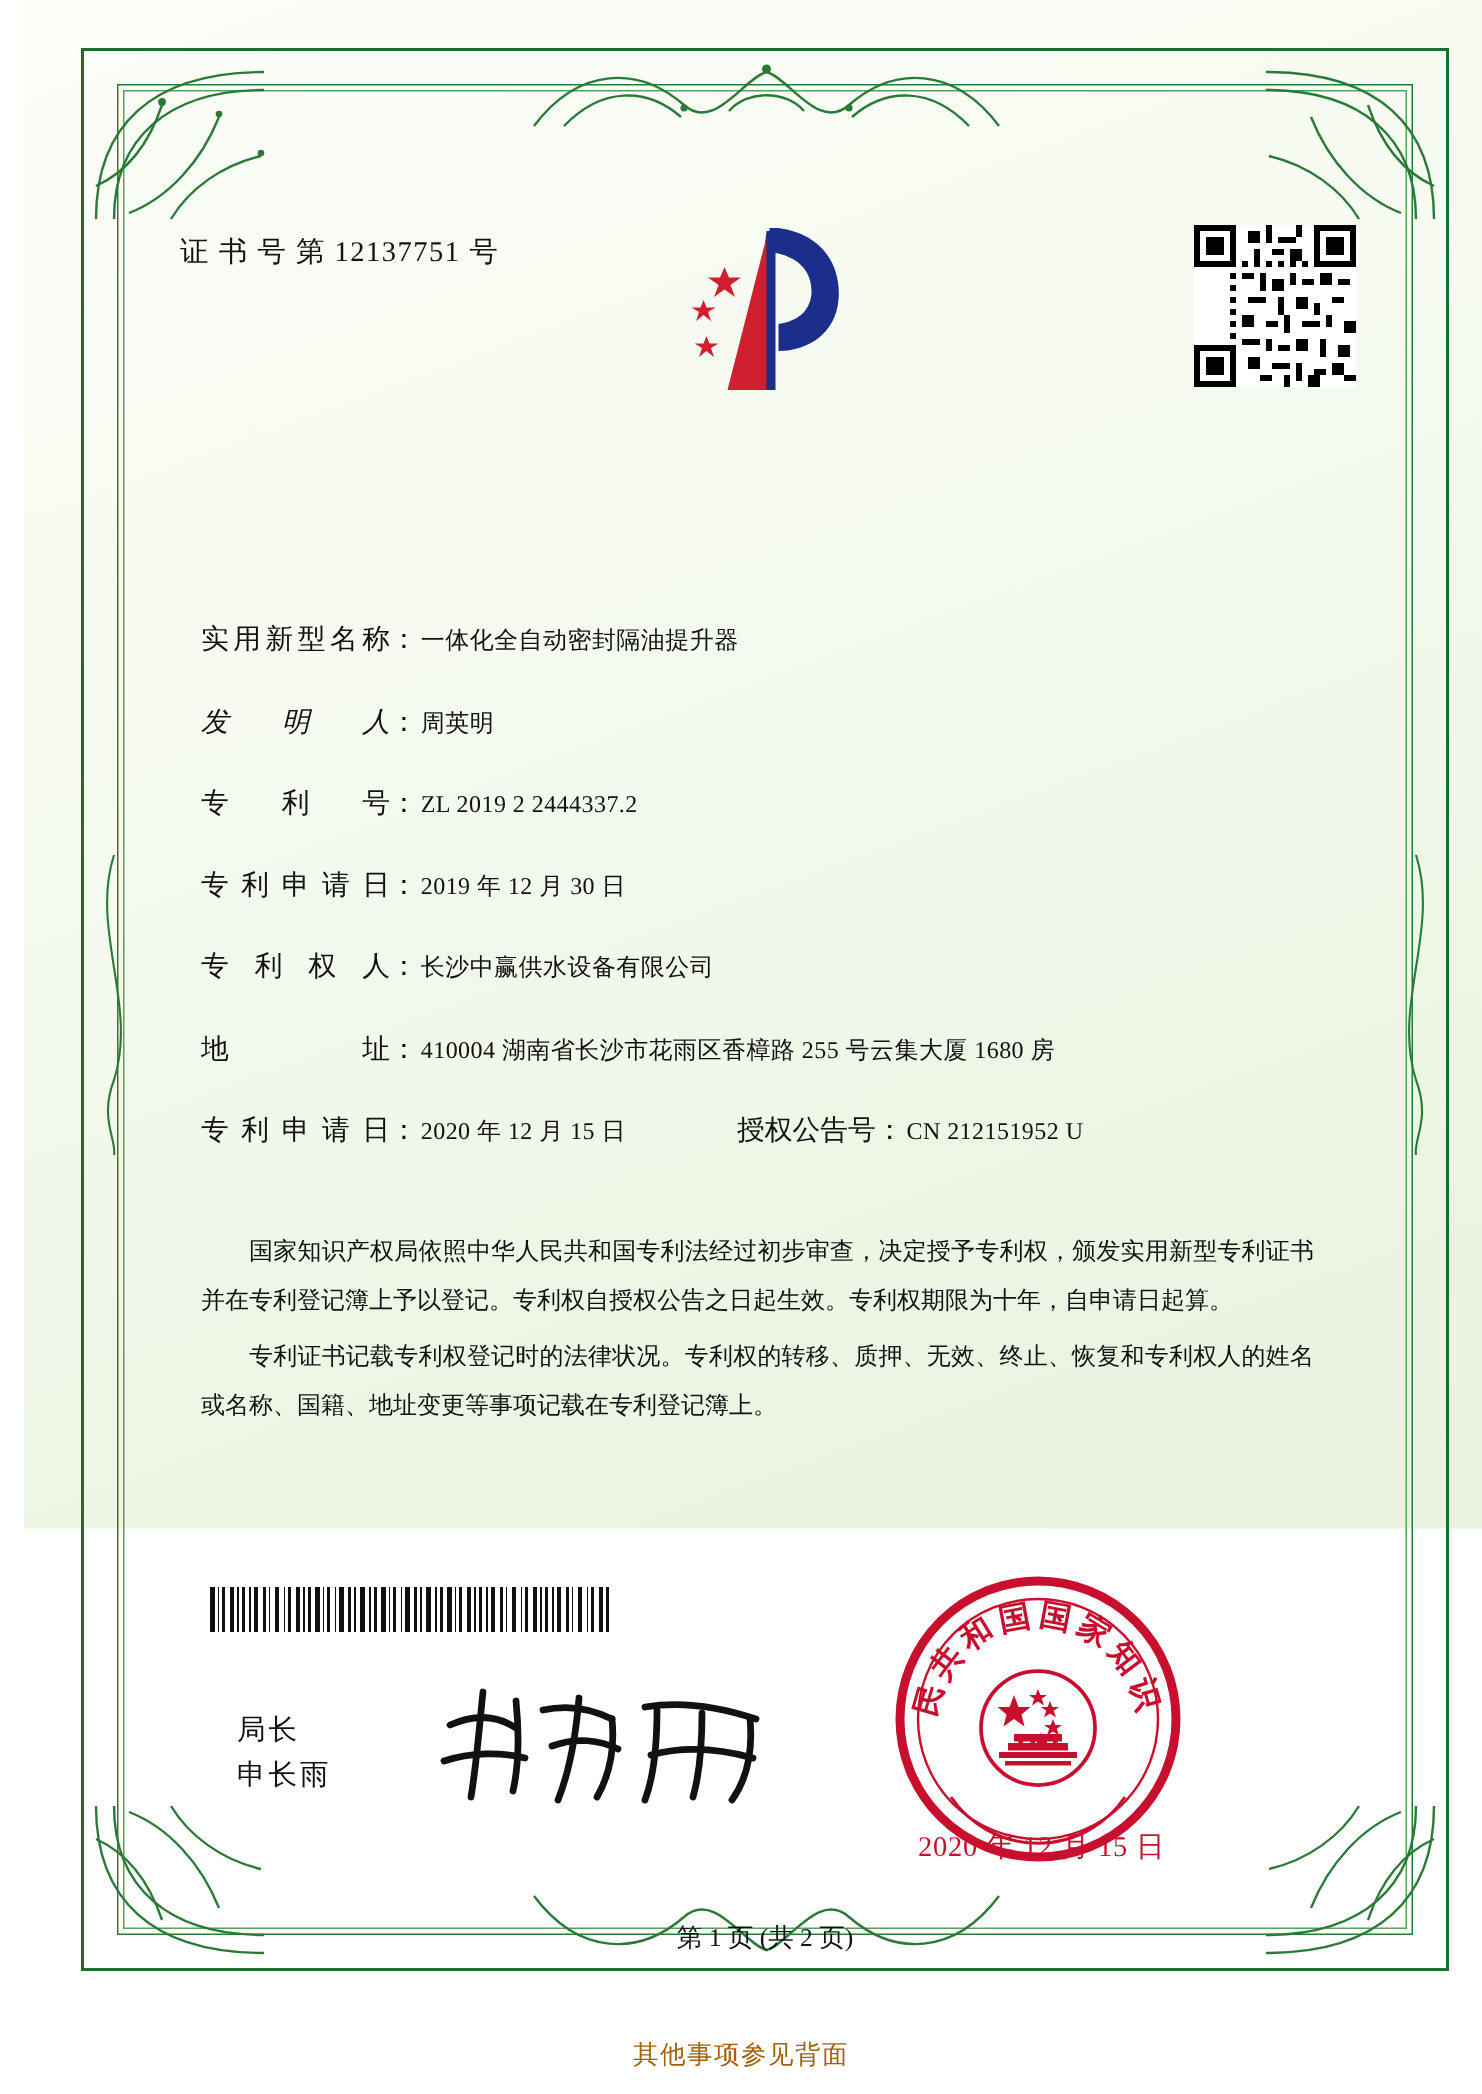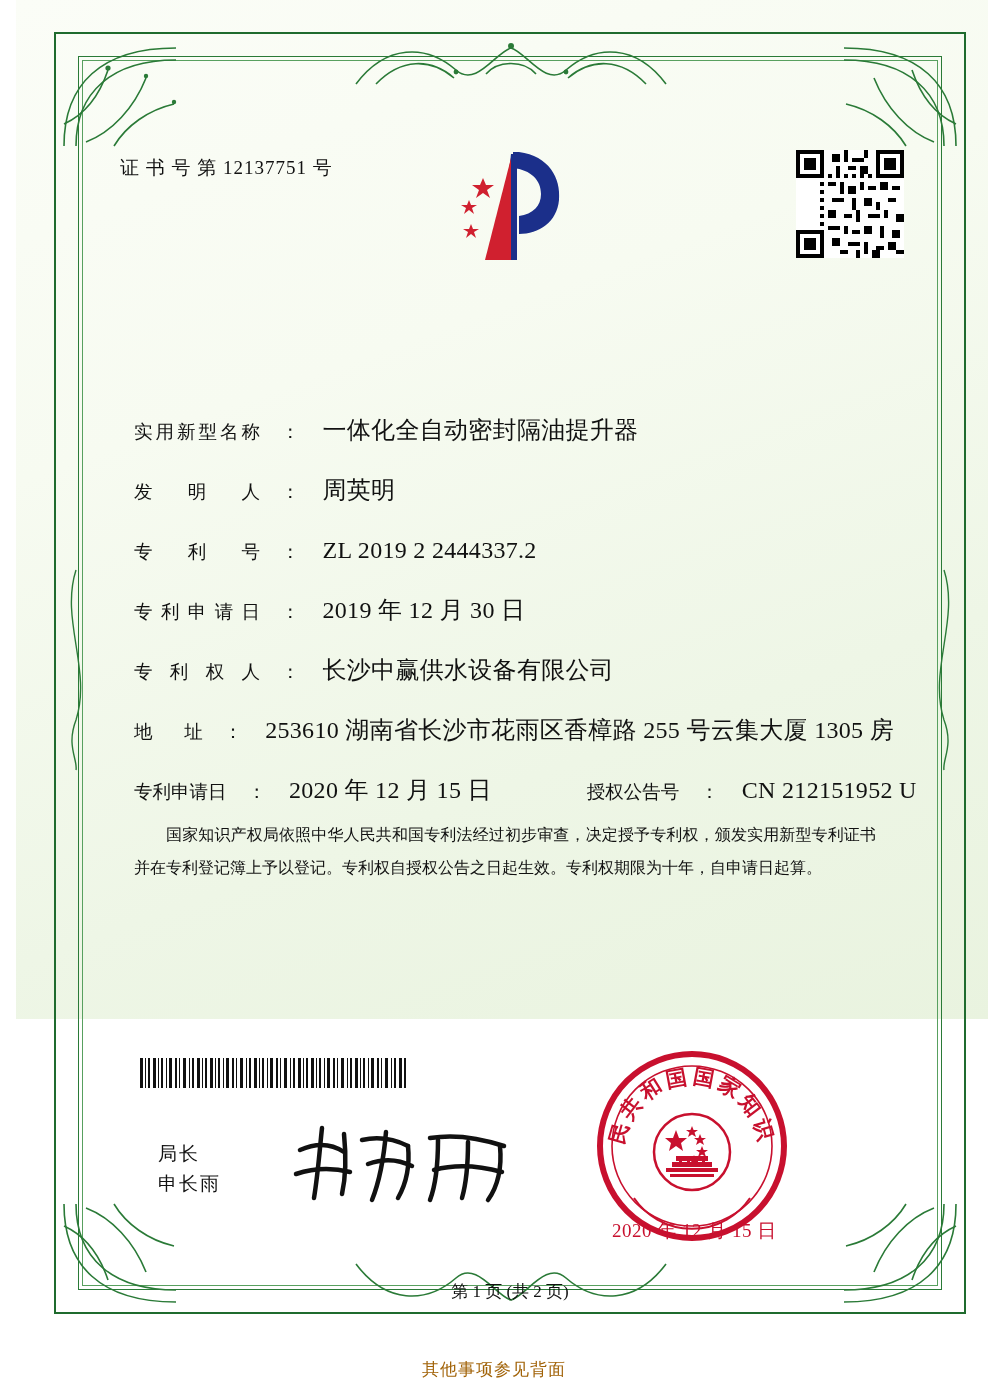--- a/index.html
+++ b/index.html
@@ -99,31 +99,30 @@
     width: 760px;
     font-size: 18.5px;
     line-height: 1;
     color: #111;
   }
   .field-row {
     display: flex;
     align-items: baseline;
     margin-bottom: 36px;
     white-space: nowrap;
-    gap: 21px;
   }
   .field-label {
     display: inline-block;
     text-align: justify;
     text-align-last: justify;
     font-size: 18.5px;
   }
   .field-colon { margin: 0 2px 0 0; }
   .field-value {
-    font-size: 24px;
+    font-size: 16px;
     letter-spacing: 0.3px;
   }
 
   .row-inline-2 { display:flex; align-items:baseline; }
   .row-inline-2 .second-label { margin-left: 74px; }
 
   
   .paragraphs {
     position: absolute;
     left: 118px;
@@ -403,21 +402,21 @@
 
   <div class="fields">
 
     <div class="field-row">
       <span class="field-label" style="width:126px;">实用新型名称</span>
       <span class="field-colon">：</span>
       <span class="field-value">一体化全自动密封隔油提升器</span>
     </div>
 
     <div class="field-row">
-      <span class="field-label" style="width:126px;">发 明 人</span>
+      <span class="field-label" style="width:126px;font-style:italic;">发 明 人</span>
       <span class="field-colon">：</span>
       <span class="field-value">周英明</span>
     </div>
 
     <div class="field-row">
       <span class="field-label" style="width:126px;">专 利 号</span>
       <span class="field-colon">：</span>
       <span class="field-value">ZL 2019 2 2444337.2</span>
     </div>
 
@@ -429,36 +428,37 @@
 
     <div class="field-row">
       <span class="field-label" style="width:126px;">专 利 权 人</span>
       <span class="field-colon">：</span>
       <span class="field-value">长沙中赢供水设备有限公司</span>
     </div>
 
     <div class="field-row">
       <span class="field-label" style="width:126px;">地 址</span>
       <span class="field-colon">：</span>
-      <span class="field-value">253610 湖南省长沙市花雨区香樟路 255 号云集大厦 1305 房</span>
+      <span class="field-value">410004 湖南省长沙市花雨区香樟路 255 号云集大厦 1680 房</span>
     </div>
 
     <div class="field-row row-inline-2">
       <span class="field-label" style="width:126px;">专利申请日</span>
       <span class="field-colon">：</span>
       <span class="field-value">2020 年 12 月 15 日</span>
       <span class="field-label second-label">授权公告号</span>
       <span class="field-colon">：</span>
       <span class="field-value">CN 212151952 U</span>
     </div>
 
   </div>
 
   <div class="paragraphs">
     <p>国家知识产权局依照中华人民共和国专利法经过初步审查，决定授予专利权，颁发实用新型专利证书并在专利登记簿上予以登记。专利权自授权公告之日起生效。专利权期限为十年，自申请日起算。</p>
+    <p>专利证书记载专利权登记时的法律状况。专利权的转移、质押、无效、终止、恢复和专利权人的姓名或名称、国籍、地址变更等事项记载在专利登记簿上。</p>
   </div>
 
   <div class="barcode">
     <svg width="268" height="30" viewBox="0 0 268 30" shape-rendering="crispEdges">
       <rect width="268" height="30" fill="transparent"></rect>
       <g fill="#111111">
         <rect x="0" y="0" width="3" height="30"></rect>
           <rect x="5" y="0" width="1" height="30"></rect>
         <rect x="8" y="0" width="2" height="30"></rect>
           <rect x="13" y="0" width="3" height="30"></rect>

